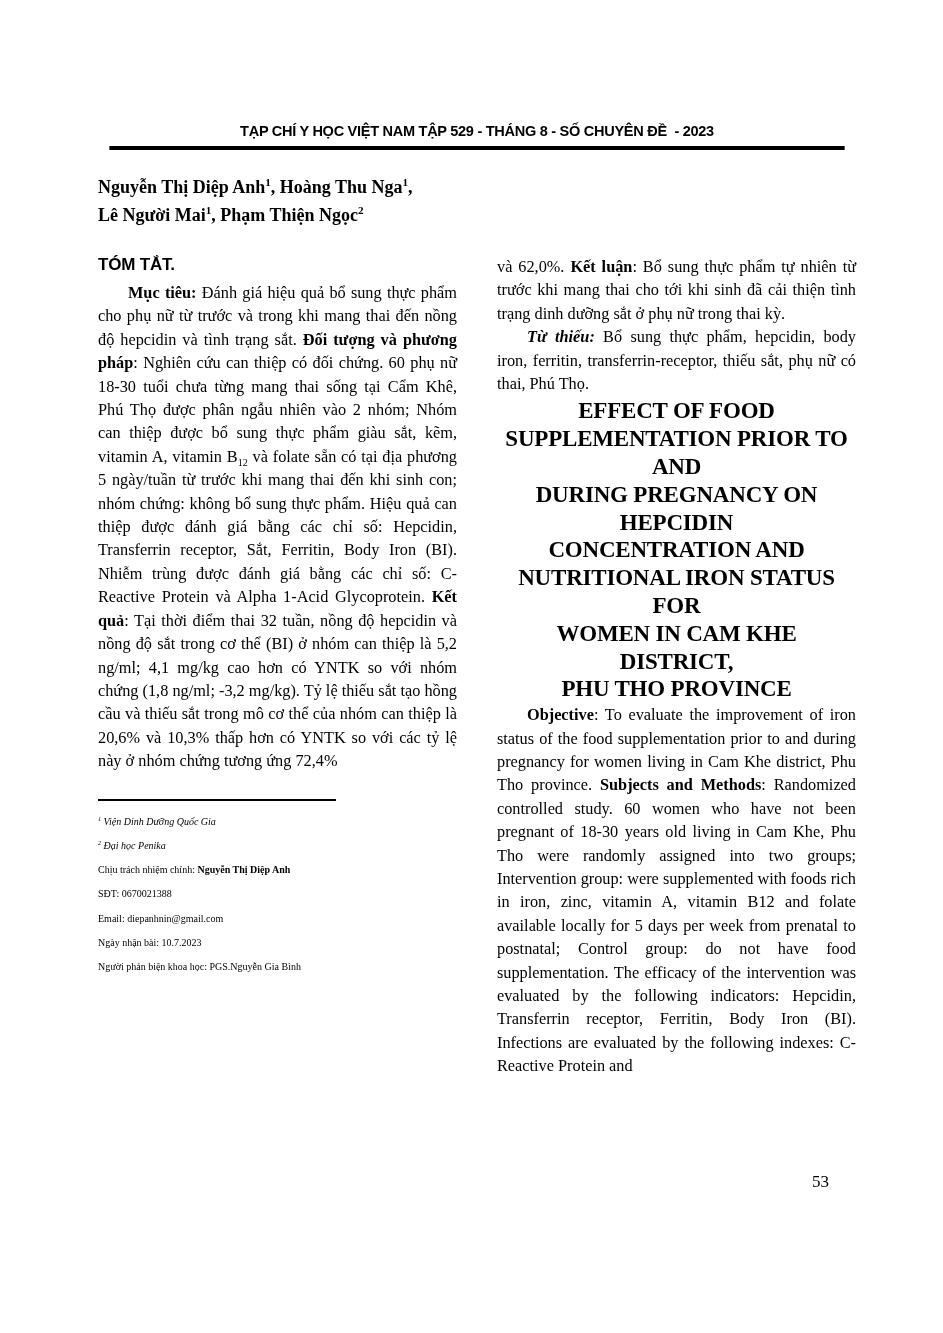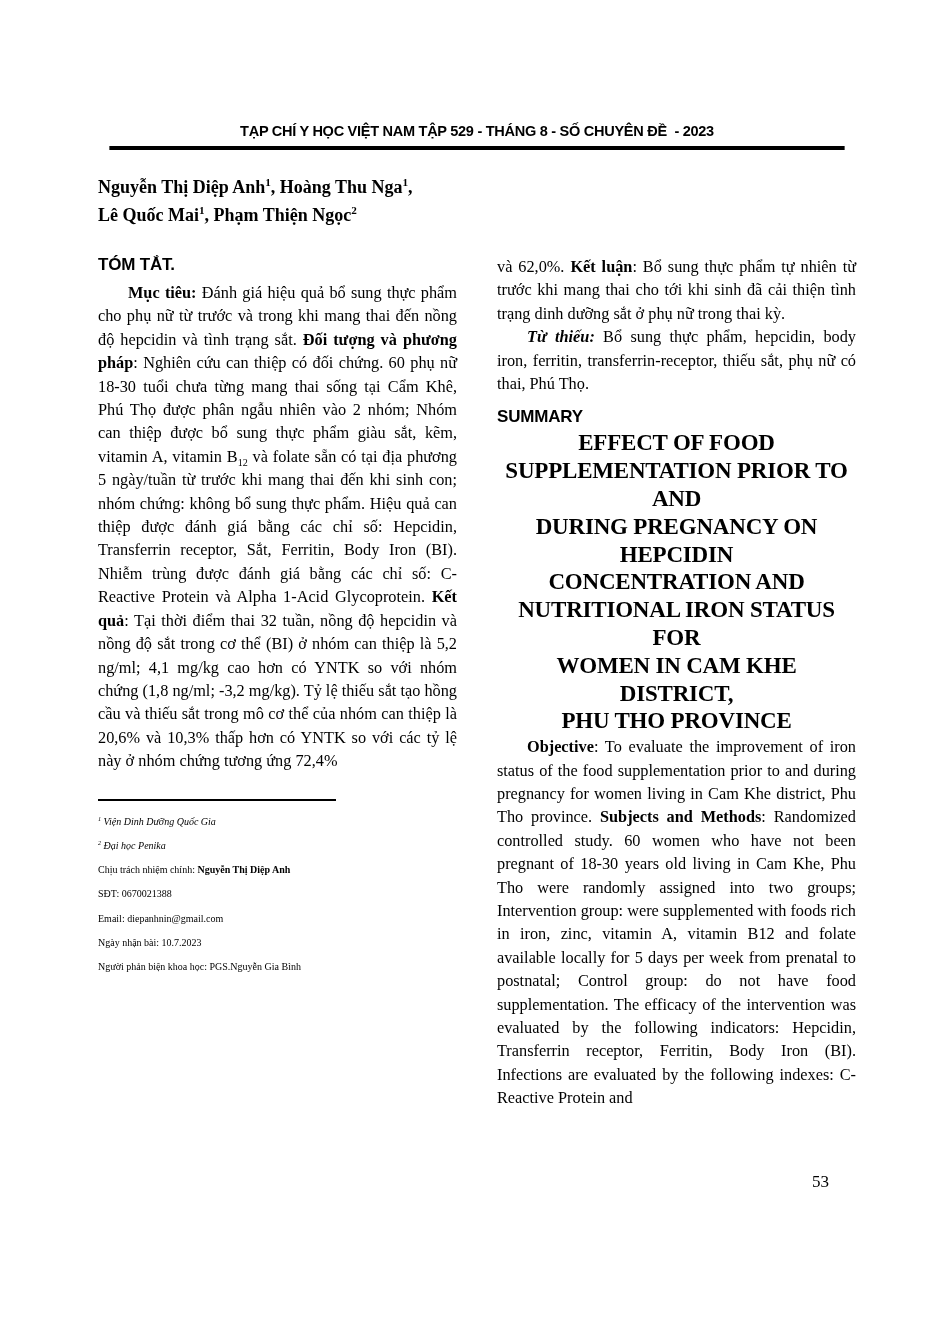--- a/index.html
+++ b/index.html
@@ -57,21 +57,21 @@
 <body>
 
 <div class="page">
   <div class="content">
 
     <div class="header-text">TẠP CHÍ Y HỌC VIỆT NAM TẬP 529 - THÁNG 8 - SỐ CHUYÊN ĐỀ&nbsp; - 2023</div>
 
 
     <div class="authors">
       <div><span>Nguyễn Thị Diệp Anh</span><sup>1</sup><span>, Hoàng Thu Nga</span><sup>1</sup><span>,</span></div>
-      <div><span>Lê Quốc Mai</span><sup>1</sup><span>, Phạm Thiện Ngọc</span><sup>2</sup></div>
+      <div><span>Lê Người Mai</span><sup>1</sup><span>, Phạm Thiện Ngọc</span><sup>2</sup></div>
     </div>
 
     <div class="columns">
 
       <div class="col">
         <h2 class="sect">TÓM TẮT.</h2>
         <p class="para ind"><b>Mục tiêu: </b><span>Đánh giá hiệu quả bổ sung thực phẩm cho phụ nữ từ trước và trong khi mang thai đến nồng độ hepcidin và tình trạng sắt. </span><b>Đối tượng và phương pháp</b><span>: Nghiên cứu can thiệp có đối chứng. 60 phụ nữ 18-30 tuổi chưa từng mang thai sống tại Cẩm Khê, Phú Thọ được phân ngẫu nhiên vào 2 nhóm; Nhóm can thiệp được bổ sung thực phẩm giàu sắt, kẽm, vitamin A, vitamin B</span><sub>12</sub><span> và folate sẵn có tại địa phương 5 ngày/tuần từ trước khi mang thai đến khi sinh con; nhóm chứng: không bổ sung thực phẩm. Hiệu quả can thiệp được đánh giá bằng các chỉ số: Hepcidin, Transferrin receptor, Sắt, Ferritin, Body Iron (BI). Nhiễm trùng được đánh giá bằng các chỉ số: C-Reactive Protein và Alpha 1-Acid Glycoprotein. </span><b>Kết quả</b><span>: Tại thời điểm thai 32 tuần, nồng độ hepcidin và nồng độ sắt trong cơ thể (BI) ở nhóm can thiệp là 5,2 ng/ml; 4,1 mg/kg cao hơn có YNTK so với nhóm chứng (1,8 ng/ml; -3,2 mg/kg). Tỷ lệ thiếu sắt tạo hồng cầu và thiếu sắt trong mô cơ thể của nhóm can thiệp là 20,6% và 10,3% thấp hơn có YNTK so với các tỷ lệ này ở nhóm chứng tương ứng 72,4%</span></p>
 
         <div class="footnote">
           <div class="fn-rule"></div>
@@ -82,21 +82,20 @@
           <div class="fn-line"><span>Email: diepanhnin@gmail.com</span></div>
           <div class="fn-line"><span>Ngày nhận bài: 10.7.2023</span></div>
           <div class="fn-line"><span>Người phản biện khoa học: PGS.Nguyễn Gia Bình</span></div>
         </div>
       </div>
 
       <div class="col">
         <p class="para"><span>và 62,0%. </span><b>Kết luận</b><span>: Bổ sung thực phẩm tự nhiên từ trước khi mang thai cho tới khi sinh đã cải thiện tình trạng dinh dưỡng sắt ở phụ nữ trong thai kỳ.</span></p>
         <p class="para ind"><b class="it">Từ thiếu: </b><span>Bổ sung thực phẩm, hepcidin, body iron, ferritin, transferrin-receptor, thiếu sắt, phụ nữ có thai, Phú Thọ.</span></p>
 
-        <h2 class="sect summary-sect">SUMMARY</h2>
 
         <div class="en-title">EFFECT OF FOOD
 SUPPLEMENTATION PRIOR TO AND
 DURING PREGNANCY ON HEPCIDIN
 CONCENTRATION AND
 NUTRITIONAL IRON STATUS FOR
 WOMEN IN CAM KHE DISTRICT,
 PHU THO PROVINCE</div>
 
         <p class="para ind"><b>Objective</b><span>: To evaluate the improvement of iron status of the food supplementation prior to and during pregnancy for women living in Cam Khe district, Phu Tho province. </span><b>Subjects and Methods</b><span>: Randomized controlled study. 60 women who have not been pregnant of 18-30 years old living in Cam Khe, Phu Tho were randomly assigned into two groups; Intervention group: were supplemented with foods rich in iron, zinc, vitamin A, vitamin B12 and folate available locally for 5 days per week from prenatal to postnatal; Control group: do not have food supplementation. The efficacy of the intervention was evaluated by the following indicators: Hepcidin, Transferrin receptor, Ferritin, Body Iron (BI). Infections are evaluated by the following indexes: C-Reactive Protein and</span></p>

